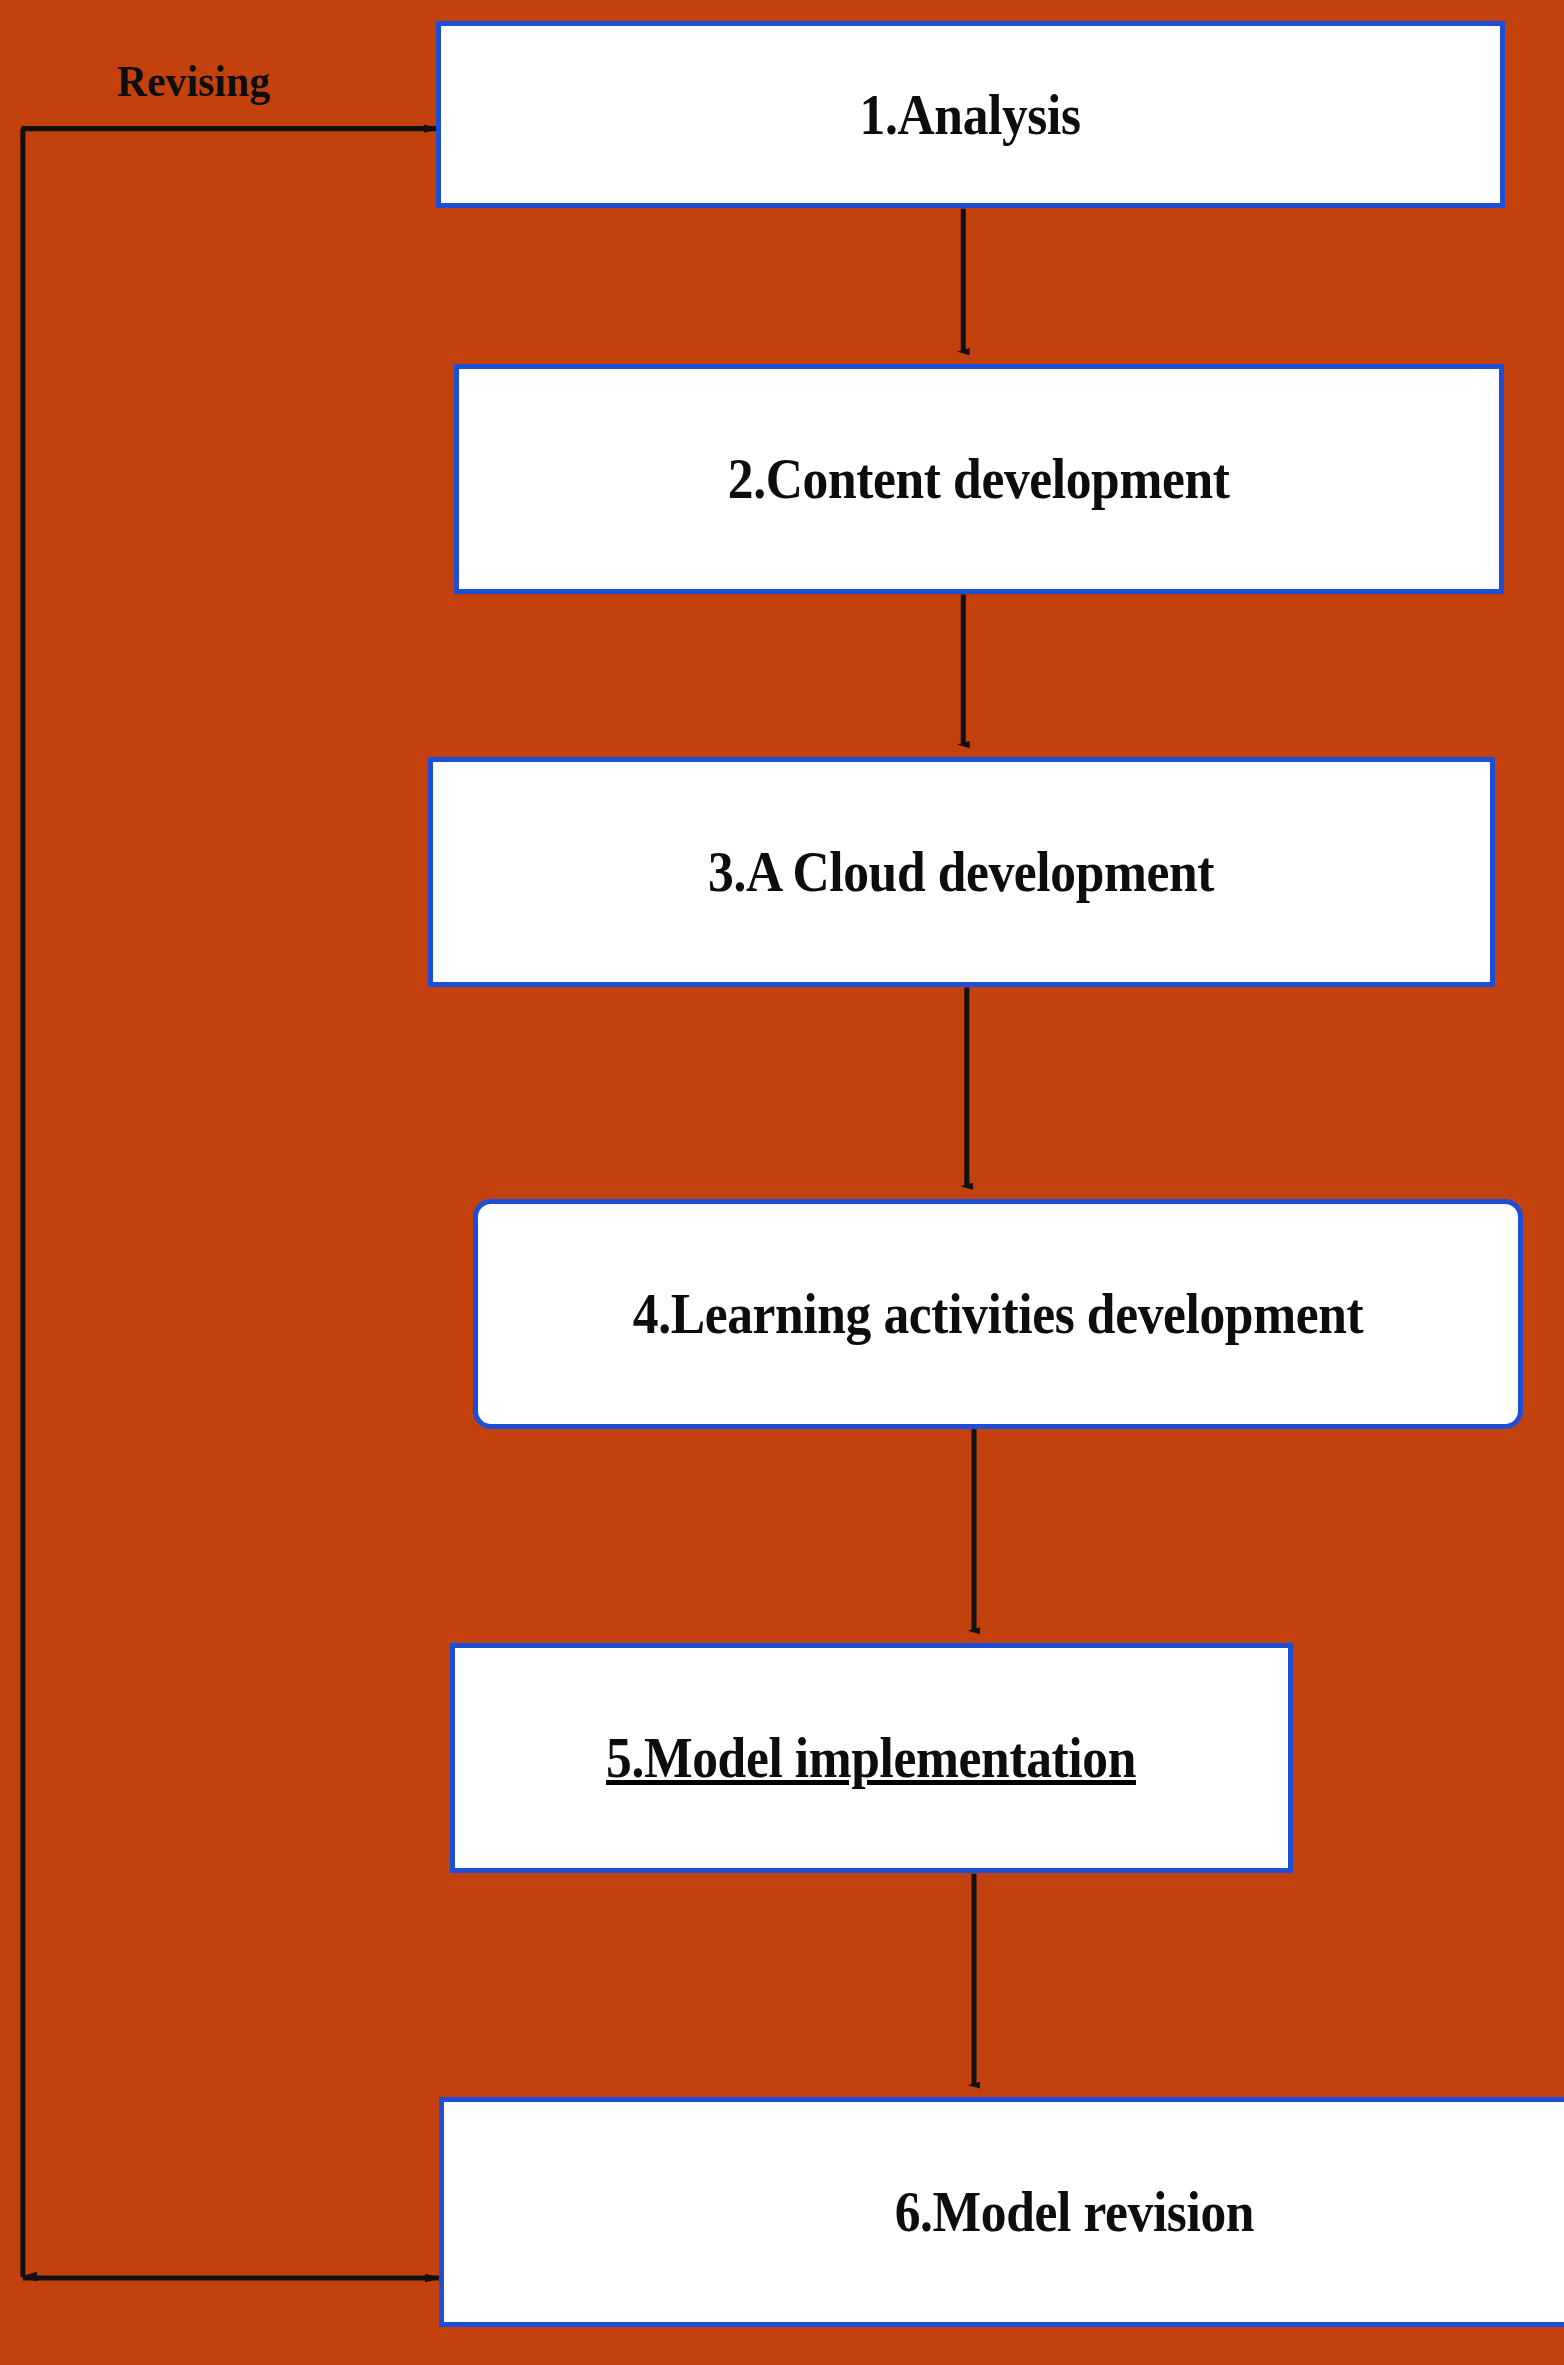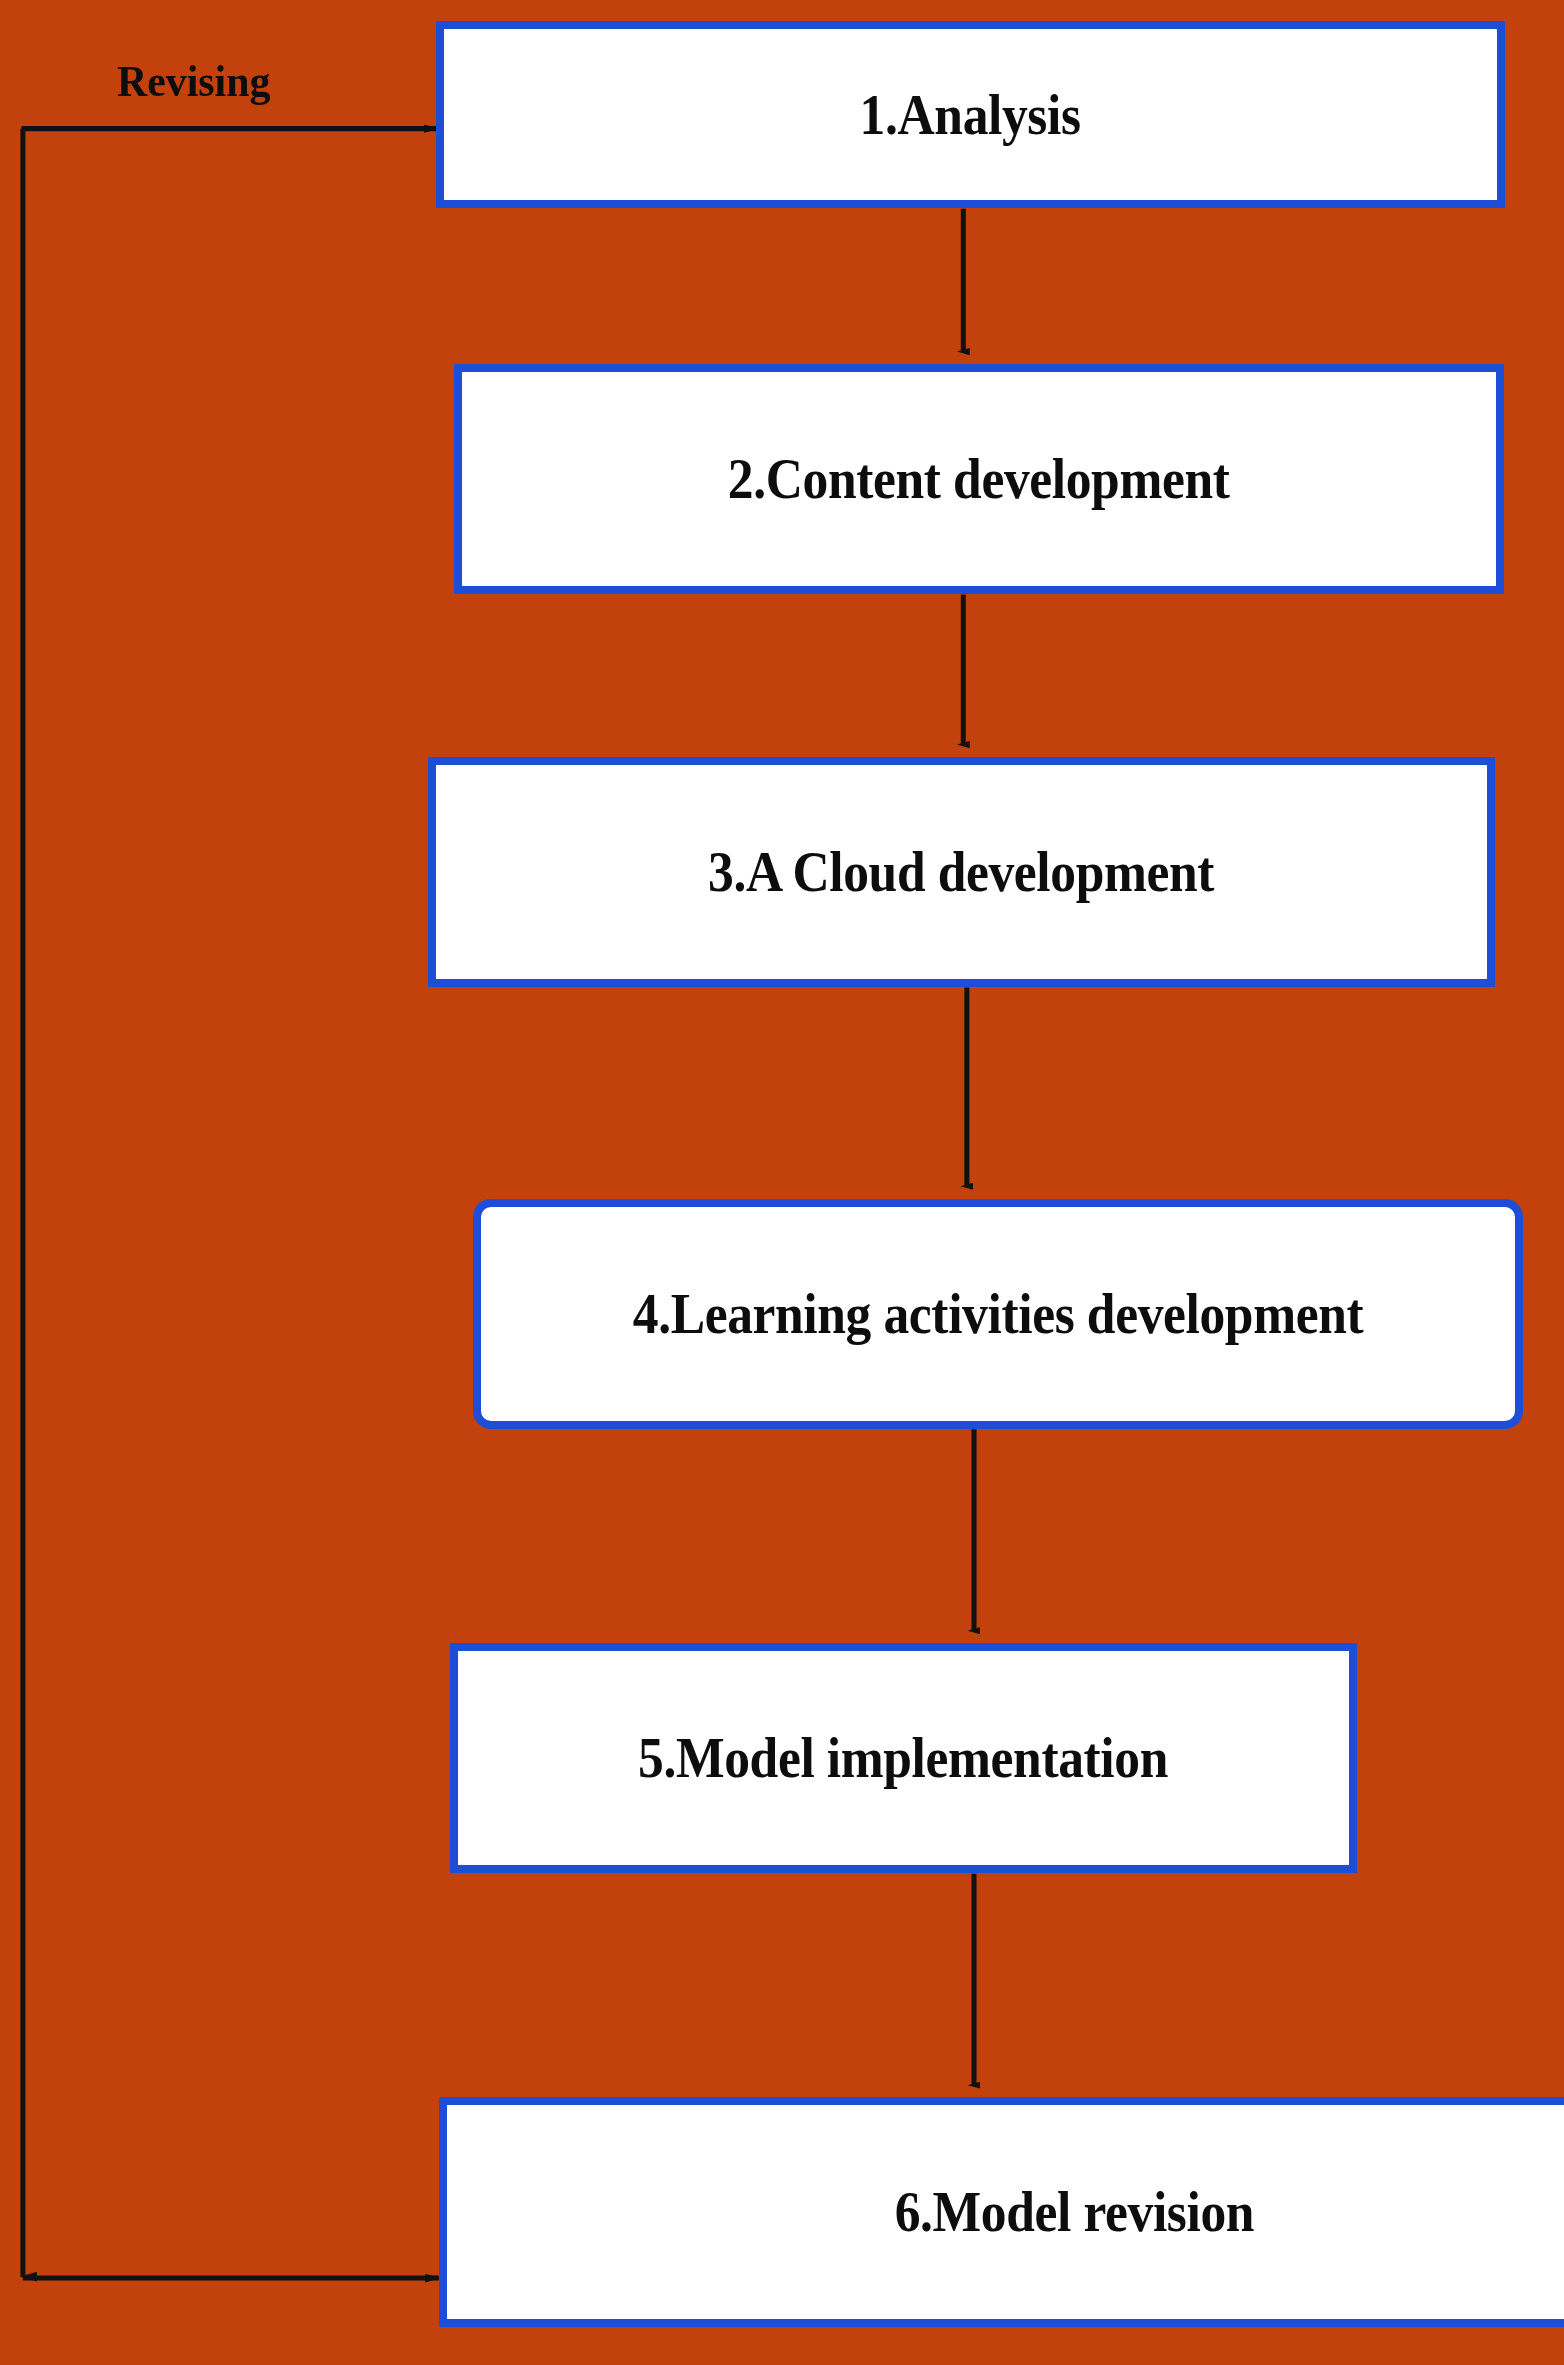--- a/index.html
+++ b/index.html
@@ -15,21 +15,21 @@
     position: relative;
     width: 1565px;
     height: 2366px;
     background: #c2410c;
     overflow: hidden;
   }
   .node {
     position: absolute;
     box-sizing: border-box;
     background: #ffffff;
-    border: 8px solid #1d4ed8;
+    border: 5px solid #1d4ed8;
     display: flex;
     align-items: center;
     justify-content: center;
   }
   .node-label {
     font-family: "Liberation Serif", "DejaVu Serif", serif;
     font-weight: bold;
     font-size: 56px;
     line-height: 1.05;
     color: #0d0d0d;
@@ -106,21 +106,21 @@
   </div>
 
   <div class="node n3" style="left:428px;  top:757px; width:1067px; height:230px;">
     <span class="node-label">3.A Cloud development</span>
   </div>
 
   <div class="node n4" style="left:473px;  top:1199px; width:1050px; height:230px;border-radius:18px;">
     <span class="node-label">4.Learning activities development</span>
   </div>
 
-  <div class="node n5" style="left:450px;  top:1643px; width:907px; height:230px;">
+  <div class="node n5" style="left:450px;  top:1643px; width:843px; height:230px;text-decoration:underline;">
     <span class="node-label">5.Model implementation</span>
   </div>
 
   <div class="node n6" style="left:439px;  top:2097px; width:1270px; height:230px;">
     <span class="node-label">6.Model revision</span>
   </div>
 
 </div>
 
 

